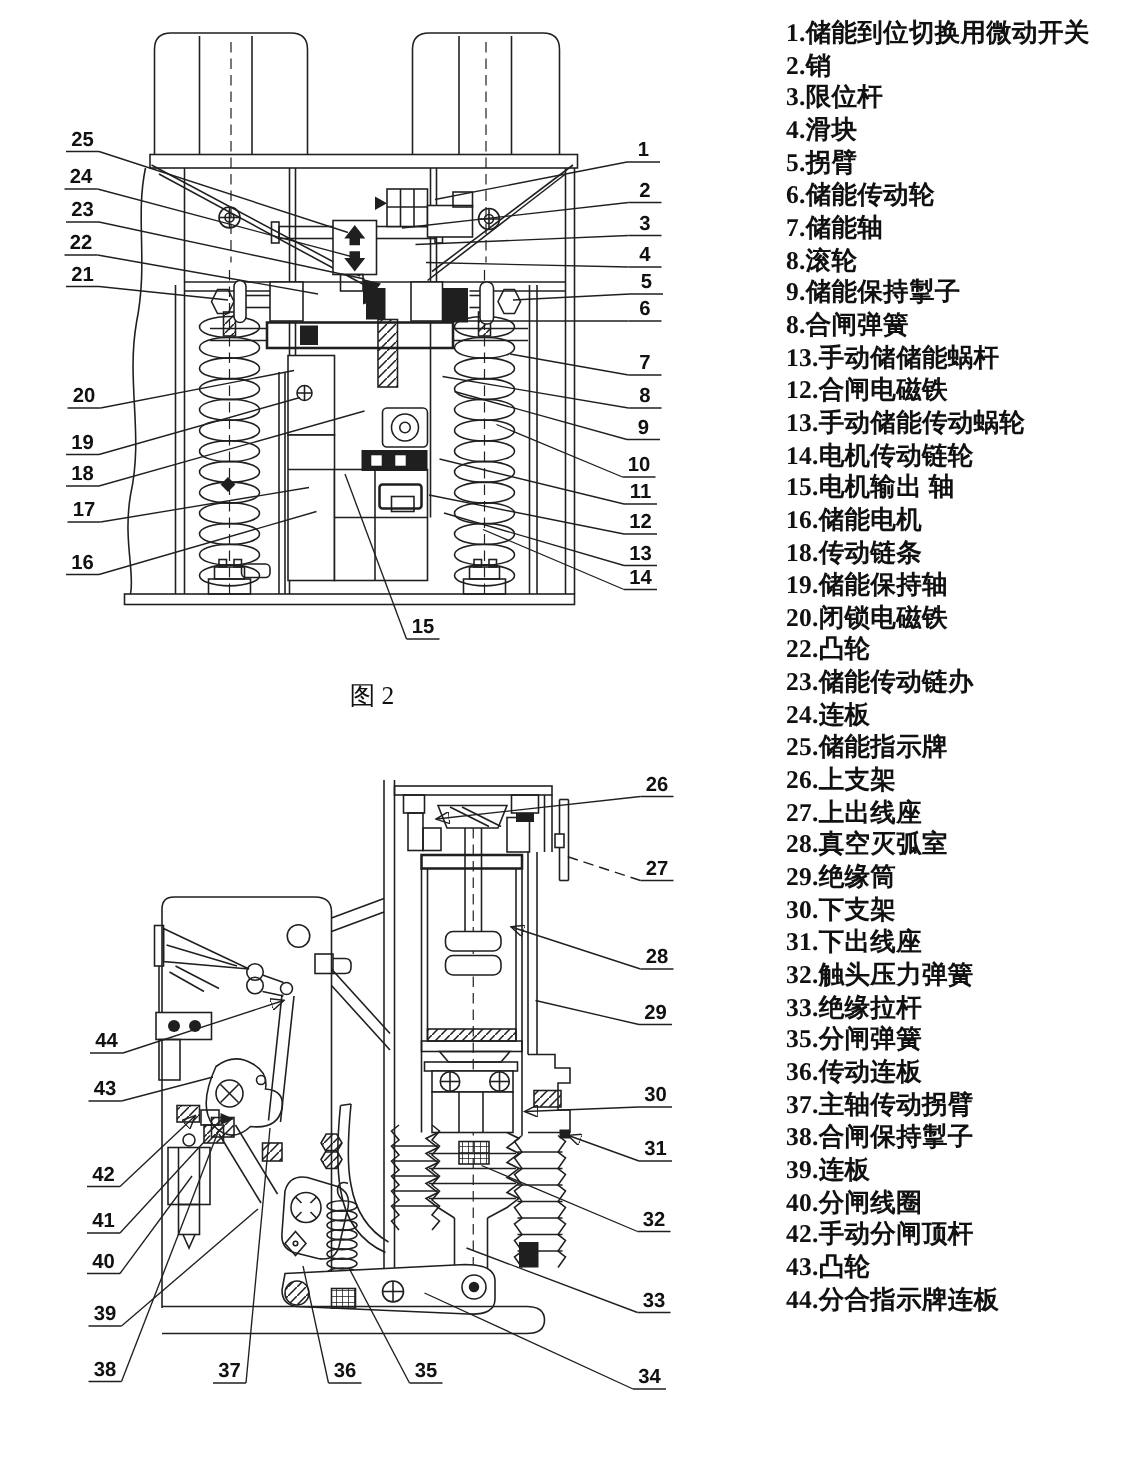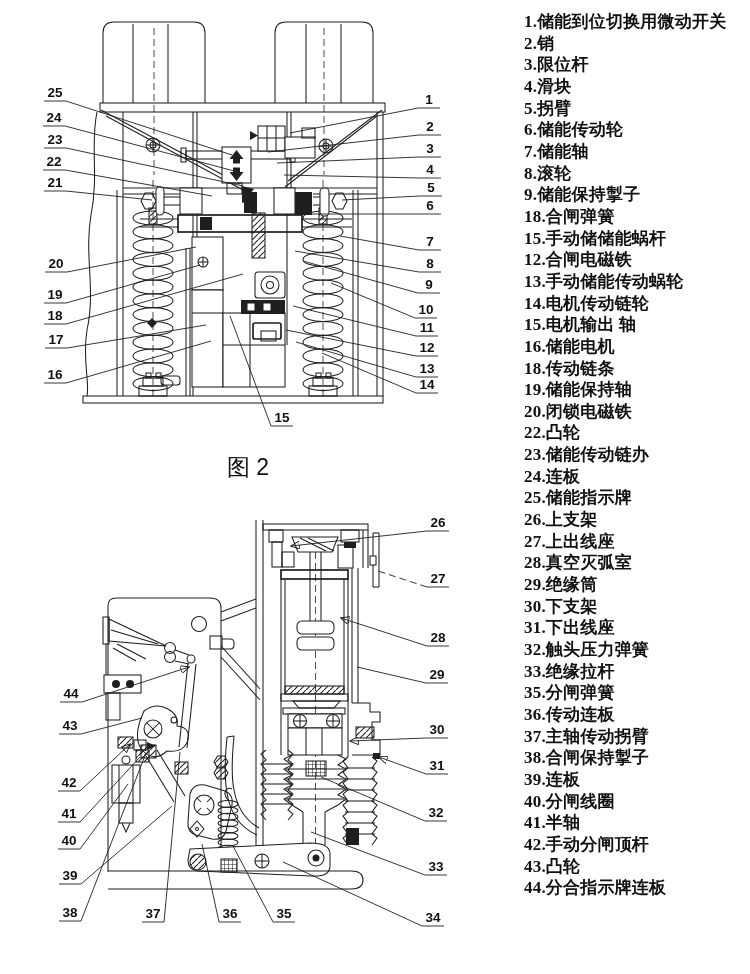--- a/index.html
+++ b/index.html
@@ -5,21 +5,21 @@
   html,body{margin:0;padding:0;}
   body{width:750px;height:974px;background:#ffffff;position:relative;overflow:hidden;
        font-family:"Liberation Serif",serif;}
   #page{position:absolute;inset:0;background:#fff;}
   
   #parts-list{position:absolute;left:524px;top:11px;width:226px;color:#111;}
   .part-line{font-family:"Liberation Serif",serif;font-weight:bold;font-size:17px;
              line-height:21.66px;white-space:nowrap;letter-spacing:0.2px;}
   
   .fig-caption{position:absolute;left:210px;top:452px;width:76px;text-align:center;
-               font-size:23px;color:#111;font-family:Liberation Sans, sans-serif;}
+               font-size:17px;color:#111;font-family:Liberation Serif, serif;}
   
   #drawing{position:absolute;left:0;top:0;}
   #drawing line,#drawing path,#drawing rect,#drawing polygon,#drawing circle,#drawing ellipse,#drawing polyline{
       stroke:#1f1f1f;fill:none;stroke-width:1.05;}
   #drawing .f{fill:#1f1f1f;stroke:none;}
   #drawing .w{fill:#ffffff;}
   #drawing .h{fill:url(#hatch);}
   #drawing .g{fill:url(#grid);}
   #drawing .d{stroke-dasharray:7 4;stroke-width:.8;}
   #drawing .bold{stroke-width:1.7;}
@@ -574,22 +574,22 @@
   <div id="parts-list">
       <div class="part-line">1.储能到位切换用微动开关</div>
       <div class="part-line">2.销</div>
       <div class="part-line">3.限位杆</div>
       <div class="part-line">4.滑块</div>
       <div class="part-line">5.拐臂</div>
       <div class="part-line">6.储能传动轮</div>
       <div class="part-line">7.储能轴</div>
       <div class="part-line">8.滚轮</div>
       <div class="part-line">9.储能保持掣子</div>
-      <div class="part-line">18.合闸弹簧</div>
-      <div class="part-line">15.手动储储能蜗杆</div>
+      <div class="part-line">8.合闸弹簧</div>
+      <div class="part-line">13.手动储储能蜗杆</div>
       <div class="part-line">12.合闸电磁铁</div>
       <div class="part-line">13.手动储能传动蜗轮</div>
       <div class="part-line">14.电机传动链轮</div>
       <div class="part-line">15.电机输出 轴</div>
       <div class="part-line">16.储能电机</div>
       <div class="part-line">18.传动链条</div>
       <div class="part-line">19.储能保持轴</div>
       <div class="part-line">20.闭锁电磁铁</div>
       <div class="part-line">22.凸轮</div>
       <div class="part-line">23.储能传动链办</div>
@@ -602,18 +602,17 @@
       <div class="part-line">30.下支架</div>
       <div class="part-line">31.下出线座</div>
       <div class="part-line">32.触头压力弹簧</div>
       <div class="part-line">33.绝缘拉杆</div>
       <div class="part-line">35.分闸弹簧</div>
       <div class="part-line">36.传动连板</div>
       <div class="part-line">37.主轴传动拐臂</div>
       <div class="part-line">38.合闸保持掣子</div>
       <div class="part-line">39.连板</div>
       <div class="part-line">40.分闸线圈</div>
-      <div class="part-line">41.半轴</div>
       <div class="part-line">42.手动分闸顶杆</div>
       <div class="part-line">43.凸轮</div>
       <div class="part-line">44.分合指示牌连板</div>
     </div>
 </div>
 
 </body></html>

